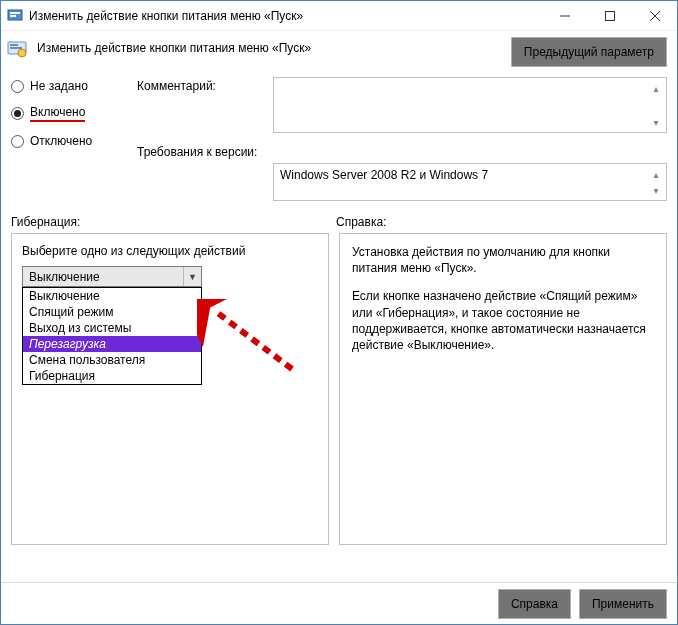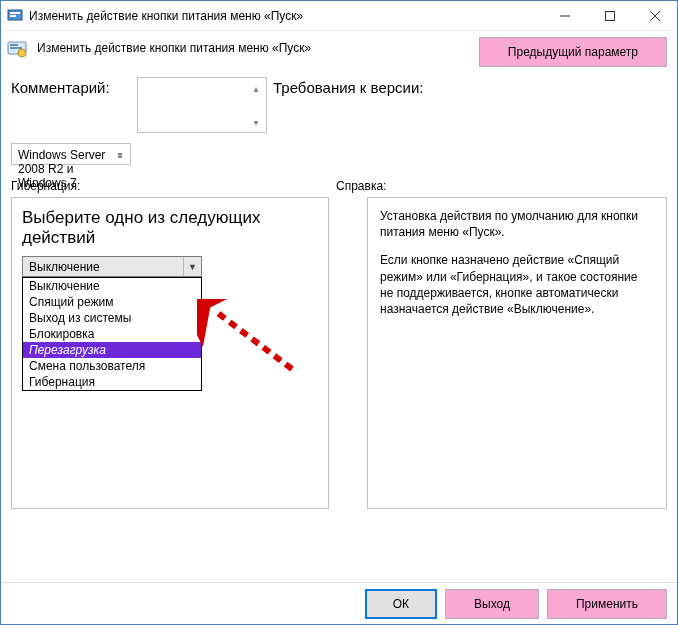--- a/index.html
+++ b/index.html
@@ -33,23 +33,23 @@
   .header-row {
     display: flex;
     align-items: flex-start;
     padding: 6px 10px 10px 6px;
     gap: 10px;
   }
   .header-row .hicon { width: 20px; height: 20px; flex-shrink: 0; margin-top:2px;}
   .header-row .htitle { flex: 1; font-size: 12px; padding-top:4px; }
   .nav-btns { display: flex; gap: 8px; }
   .btn {
-    background: #f9a8d4;
+    background: #737373;
     border: 1px solid #adadad;
-    padding: 6px 28px;
+    padding: 6px 12px;
     font-size: 12px;
     font-family: inherit;
     cursor: pointer;
     min-height: 30px;
   }
   .mid {
     display: grid;
     grid-template-columns: 120px 130px 1fr;
     column-gap: 6px;
     padding: 0 10px;
@@ -62,30 +62,30 @@
     display: inline-flex; align-items: center; justify-content: center;
   }
   .radio.checked::after {
     content: ""; width: 7px; height: 7px; background: #222; border-radius: 50%;
   }
   .underline-red {
     border-bottom: 2px solid #d40000;
     padding-bottom: 1px;
     display: inline-block;
   }
-  .label-col { font-size: 15px; padding-top: 2px; }
+  .label-col { font-size: 12px; padding-top: 2px; }
   .textbox {
     border: 1px solid #c0c0c0;
     background: #fff;
     height: 56px;
     position: relative;
     font-size: 12px;
     padding: 4px 22px 4px 6px;
   }
-  .textbox.small { height: 22px; }
+  .textbox.small { height: 38px; margin-top: 20px; }
   .scroll-arrow {
     position: absolute; right: 2px; width: 16px; height: 16px;
     display: flex; align-items: center; justify-content: center;
     color: #888; font-size: 10px;
   }
   .scroll-arrow.up { top: 2px; }
   .scroll-arrow.down { bottom: 2px; }
   .section-labels {
     display: flex;
     padding: 14px 10px 4px 10px;
@@ -99,22 +99,22 @@
     padding: 0 10px;
   }
   .panel {
     border: 1px solid #c0c0c0;
     background: #fff;
     height: 312px;
     overflow: hidden;
     position: relative;
   }
   .panel.left { width: 318px; padding: 10px; }
-  .panel.right { flex: 1; padding: 10px 12px; font-size: 12px; line-height: 1.35; margin-left: 28px; }
-  .opt-label { font-size: 17px; margin-bottom: 8px; }
+  .panel.right { flex: 1; padding: 10px 12px; font-size: 12px; line-height: 1.35; }
+  .opt-label { font-size: 12px; margin-bottom: 8px; }
   .combo {
     border: 1px solid #7a7a7a;
     width: 180px;
     height: 21px;
     display: flex;
     align-items: center;
     font-size: 12px;
     position: relative;
     background: #e8e8e8;
   }
@@ -200,20 +200,34 @@
       </svg>
   </span>
   <div class="htitle">Изменить действие кнопки питания меню «Пуск»</div>
   <div class="nav-btns">
     <button class="btn">Предыдущий параметр</button>
   </div>
 </div>
 
 <div class="mid">
 
+  <div class="radio-col" style="grid-row: 1 / span 2;">
+    <div class="radio-row">
+      <span class="radio"></span>
+      <span>Не задано</span>
+    </div>
+    <div class="radio-row">
+      <span class="radio checked"></span>
+      <span class="underline-red">Включено</span>
+    </div>
+    <div class="radio-row">
+      <span class="radio"></span>
+      <span>Отключено</span>
+    </div>
+  </div>
 
   <div class="label-col">Комментарий:</div>
   <div class="textbox">
     <span class="scroll-arrow up">▴</span>
     <span class="scroll-arrow down">▾</span>
   </div>
 
   <div class="label-col">Требования к версии:</div>
   <div class="textbox small">
     <span>Windows Server 2008 R2 и Windows 7</span>
@@ -231,21 +245,20 @@
   <div class="panel left">
     <div class="opt-label">Выберите одно из следующих действий</div>
     <div class="combo">
       <span class="combo-text">Выключение</span>
       <span class="combo-arrow">▼</span>
     </div>
     <div class="dropdown">
       <div class="item">Выключение</div>
       <div class="item">Спящий режим</div>
       <div class="item">Выход из системы</div>
-      <div class="item">Блокировка</div>
       <div class="item selected">Перезагрузка</div>
       <div class="item">Смена пользователя</div>
       <div class="item">Гибернация</div>
     </div>
   </div>
 
   <div class="panel right help-text">
     <p>Установка действия по умолчанию для кнопки питания меню «Пуск».</p>
     <p>Если кнопке назначено действие «Спящий режим» или «Гибернация», и такое состояние не поддерживается, кнопке автоматически назначается действие «Выключение».</p>
   </div>
@@ -254,16 +267,15 @@
 <svg class="arrow-overlay" width="110" height="90">
   <defs>
     <marker id="ah" markerWidth="12" markerHeight="12" refX="2" refY="6" orient="auto">
       <path d="M0,0 L12,6 L0,12 L3,6 Z" fill="#d40000"></path>
     </marker>
   </defs>
   <line x1="95" y1="70" x2="18" y2="12" stroke="#d40000" stroke-width="6" stroke-dasharray="8 6" marker-end="url(#ah)"></line>
 </svg>
 
 <div class="footer">
-  <button class="btn primary">ОК</button>
-  <button class="btn">Выход</button>
+  <button class="btn">Справка</button>
   <button class="btn">Применить</button>
 </div>
 
 </body></html>

